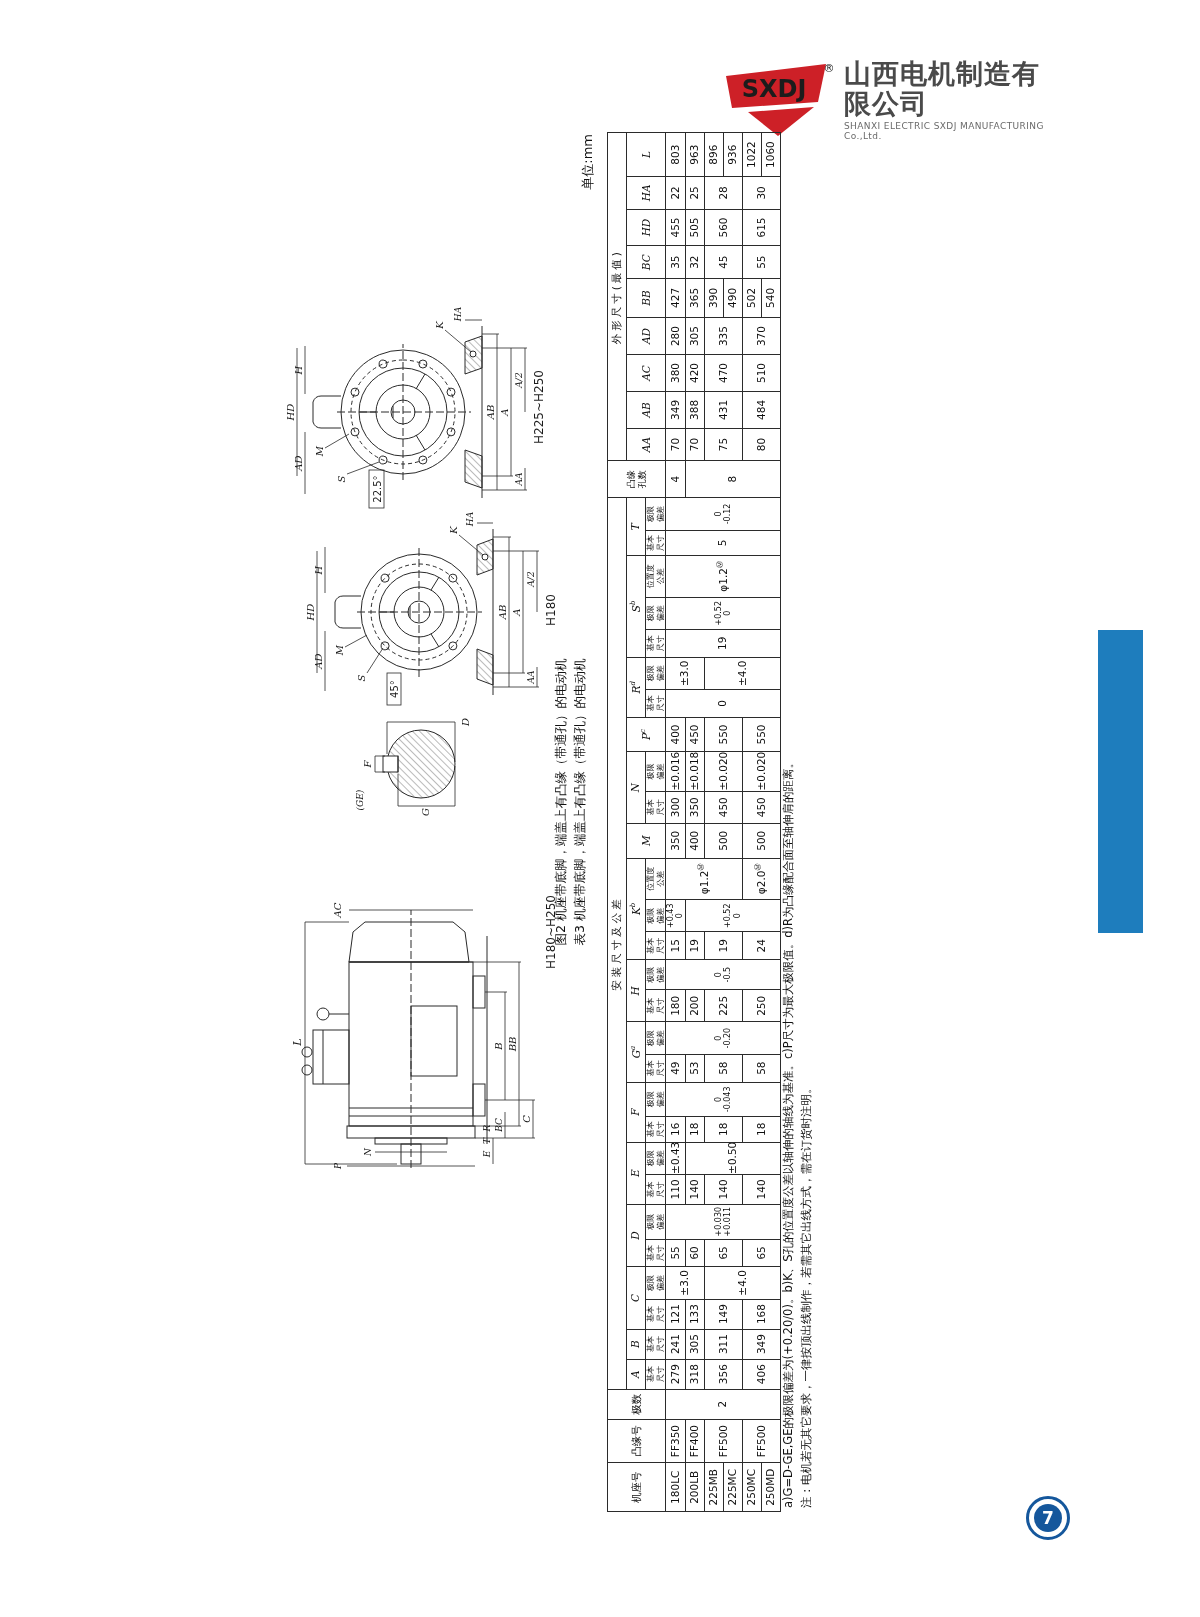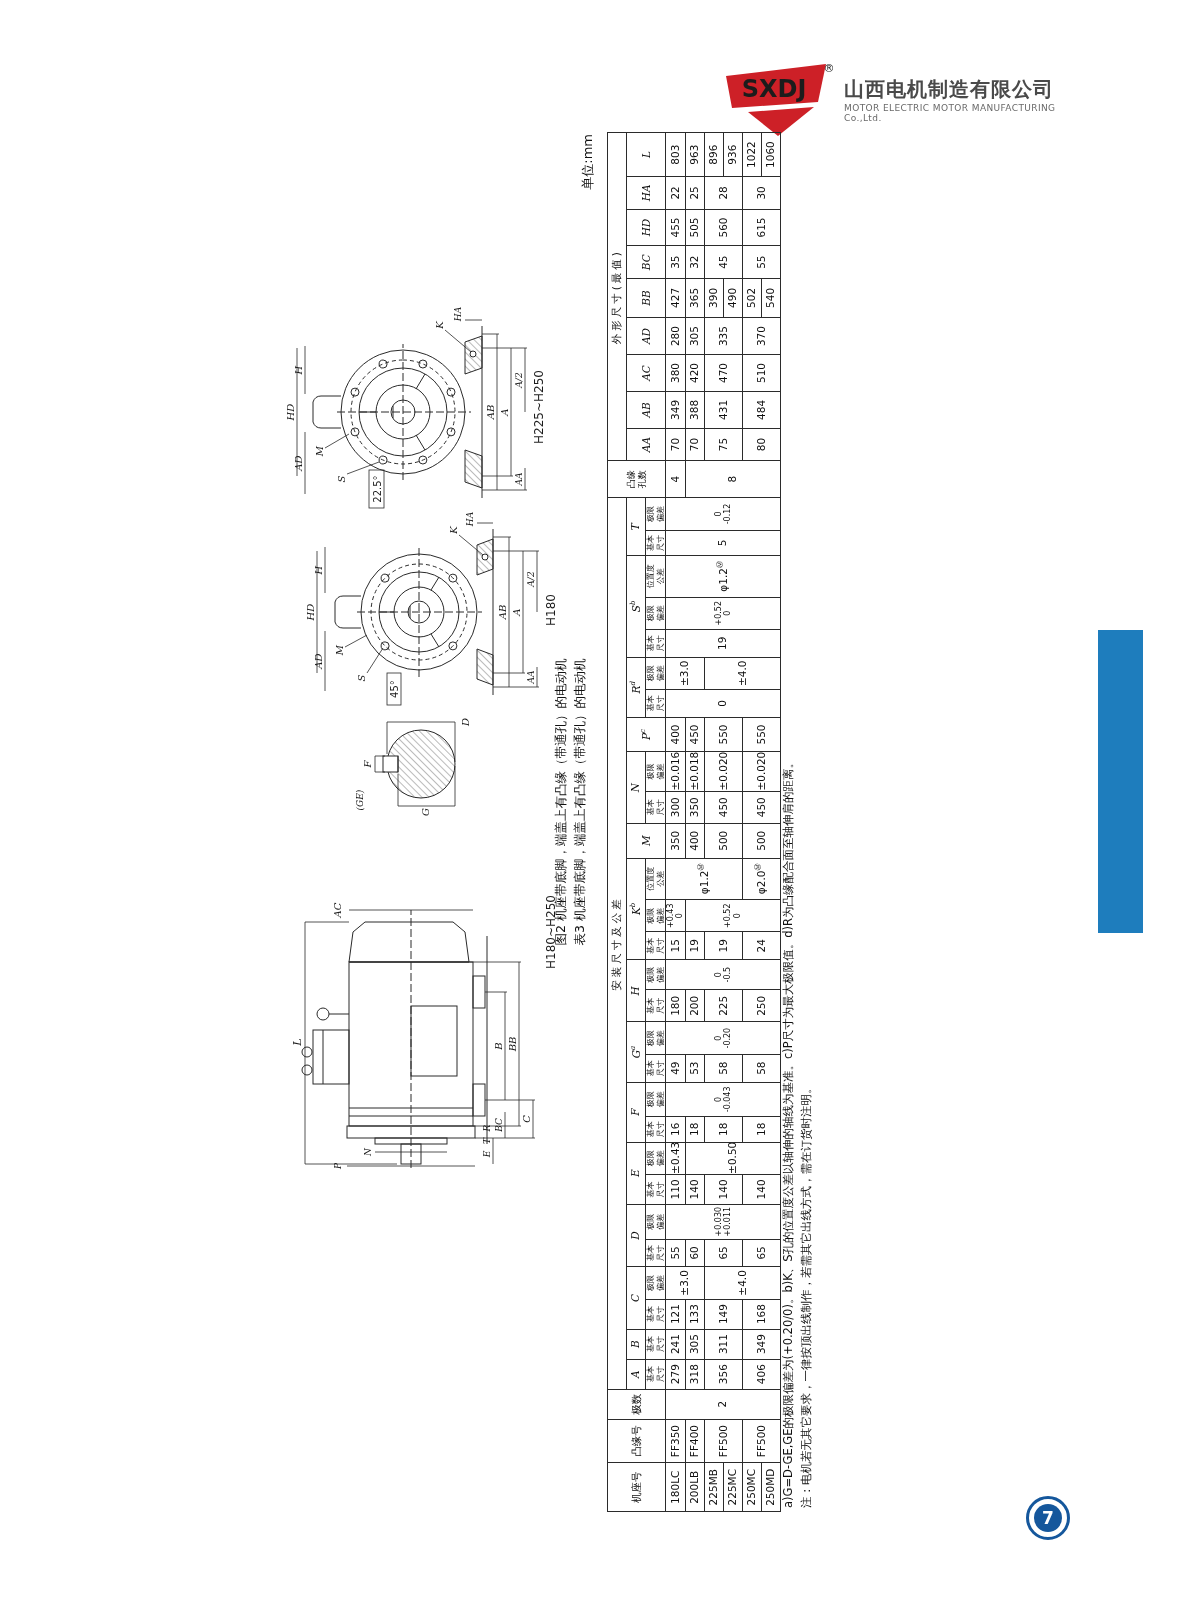--- a/index.html
+++ b/index.html
@@ -4,21 +4,21 @@
 <style>
   html,body{margin:0;padding:0;}
   body{width:1200px;height:1617px;background:#fff;position:relative;overflow:hidden;
        font-family:"DejaVu Sans",sans-serif;color:#1a1a1a;}
   .page{position:absolute;left:0;top:0;width:1200px;height:1617px;background:#ffffff;}
 
   
   .logo{position:absolute;left:722px;top:58px;width:345px;height:84px;display:flex;align-items:center;gap:10px;}
   .logo-mark{position:relative;width:112px;height:80px;flex:0 0 auto;}
   .logo-text{display:flex;flex-direction:column;justify-content:center;}
-  .logo-cn{font-size:20px;font-weight:bold;color:#4a4a4a;letter-spacing:1px;line-height:1.1;}
+  .logo-cn{font-size:27px;font-weight:bold;color:#4a4a4a;letter-spacing:1px;line-height:1.1;}
   .logo-en{font-size:9px;color:#6a6a6a;letter-spacing:0.4px;margin-top:3px;}
 
   
   .side-tab{position:absolute;left:1098px;top:630px;width:45px;height:303px;background:#1e7dbd;}
   .page-num{position:absolute;left:1026px;top:1496px;width:44px;height:44px;border:3px solid #15579c;
             border-radius:50%;display:flex;align-items:center;justify-content:center;box-sizing:border-box;}
   .page-num-inner{width:28px;height:28px;border-radius:50%;background:#15579c;color:#fff;
             display:flex;align-items:center;justify-content:center;font-size:17px;font-weight:bold;}
 
   
@@ -60,21 +60,21 @@
     <div class="logo-mark">
       <svg width="112" height="80" viewBox="0 0 112 80">
         <polygon points="4,16 104,4 96,42 10,48" fill="#cd2027"></polygon>
         <polygon points="26,52 92,47 56,76" fill="#cd2027"></polygon>
         <text x="52" y="37" class="lbl" text-anchor="middle" font-size="24" font-weight="bold" font-style="italic" fill="#ffffff">SXDJ</text>
         <text x="107" y="12" class="lbl" text-anchor="middle" font-size="11" fill="#444">®</text>
       </svg>
     </div>
     <div class="logo-text">
       <div class="logo-cn">山西电机制造有限公司</div>
-      <div class="logo-en">MOTOR ELECTRIC MOTOR MANUFACTURING Co.,Ltd.</div>
+      <div class="logo-en">SHANXI ELECTRIC SXDJ MANUFACTURING Co.,Ltd.</div>
     </div>
   </div>
 
   <div class="side-tab"></div>
   <div class="page-num">
     <div class="page-num-inner">7</div>
   </div>
 
   <div class="rot-content">
 

